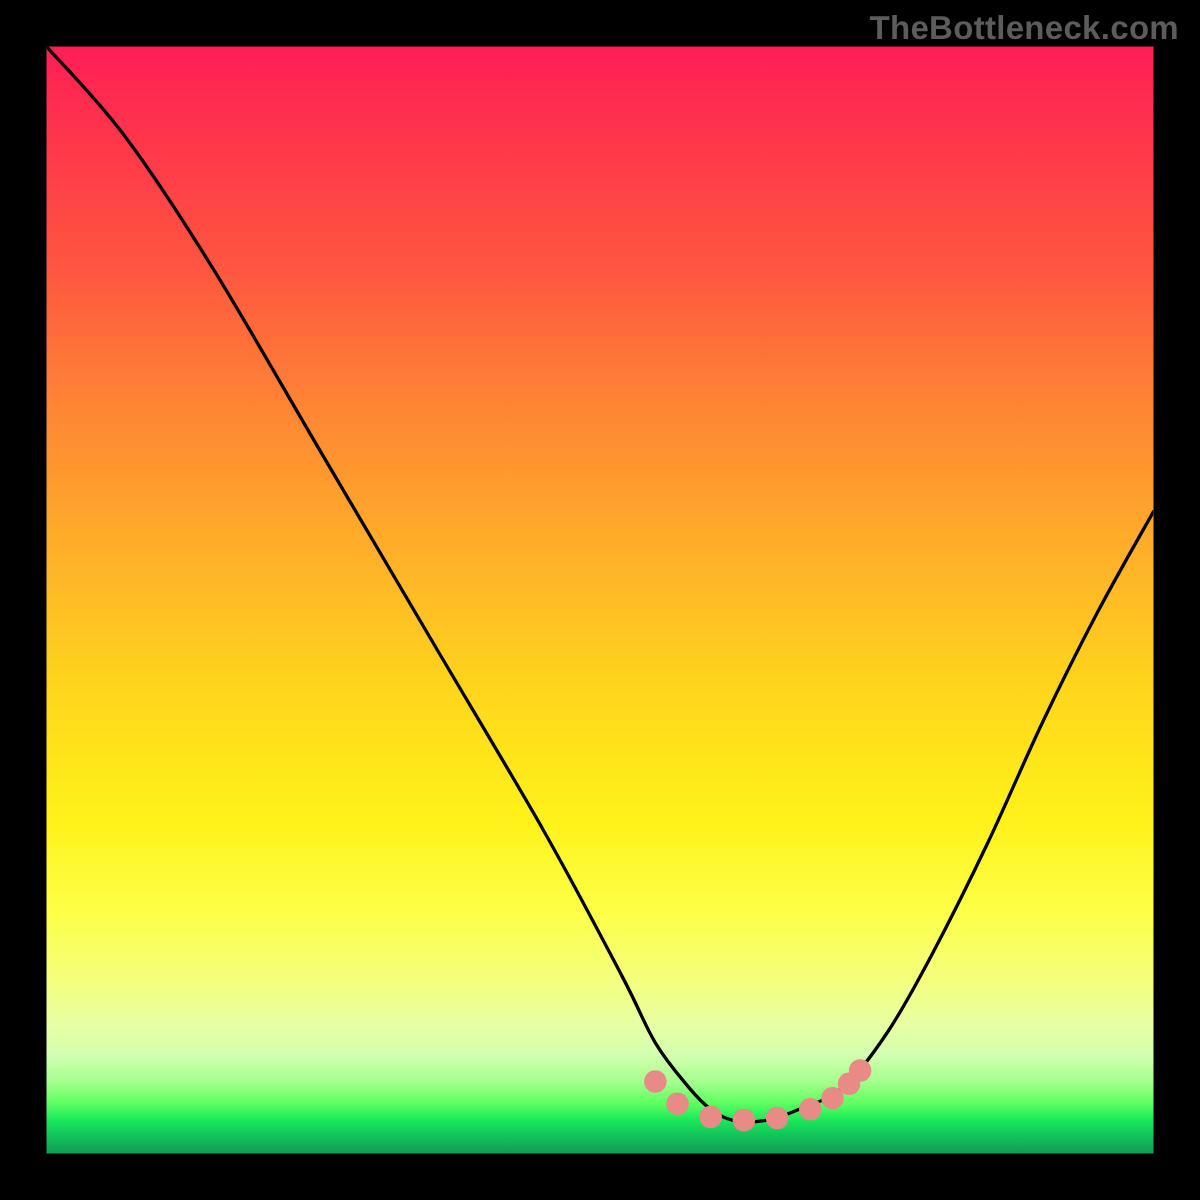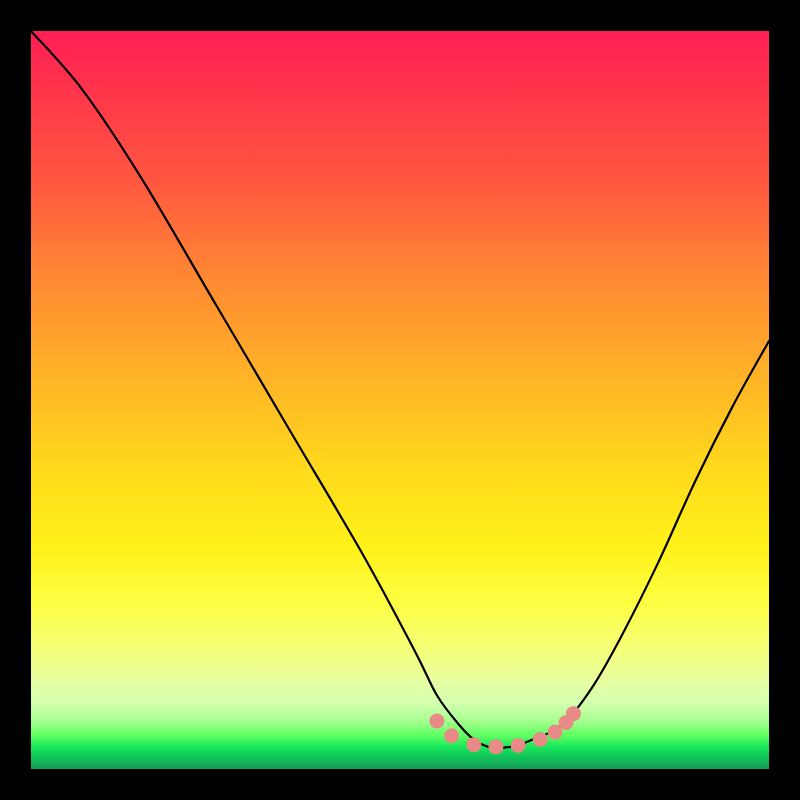--- a/index.html
+++ b/index.html
@@ -62,20 +62,21 @@
   }
   svg.curve {
     position: absolute;
     inset: 0;
   }
 </style>
 </head>
 <body>
 
 <div class="frame">
+  <div class="watermark">TheBottleneck.com</div>
 
   <div class="plot">
     <div class="gradient"></div>
 
     <svg class="curve" viewBox="0 0 738 738" preserveAspectRatio="none">
       <g>
         <path id="curve-path" fill="none" stroke="#000" stroke-width="2.2" stroke-linecap="round" stroke-linejoin="round" d="M 0.00 0.00 C 8.61 9.84, 33.21 34.44, 51.66 59.04 C 70.11 83.64, 88.56 111.93, 110.70 147.60 C 132.84 183.27, 159.90 231.24, 184.50 273.06 C 209.10 314.88, 233.70 356.70, 258.30 398.52 C 282.90 440.34, 311.19 487.08, 332.10 523.98 C 353.01 560.88, 371.46 596.55, 383.76 619.92 C 396.06 643.29, 398.52 651.90, 405.90 664.20 C 413.28 676.50, 421.89 686.34, 428.04 693.72 C 434.19 701.10, 437.88 704.79, 442.80 708.48 C 447.72 712.17, 451.41 714.63, 457.56 715.86 C 463.71 717.09, 472.32 717.09, 479.70 715.86 C 487.08 714.63, 493.23 712.17, 501.84 708.48 C 510.45 704.79, 521.52 702.33, 531.36 693.72 C 541.20 685.11, 551.04 671.58, 560.88 656.82 C 570.72 642.06, 579.33 626.07, 590.40 605.16 C 601.47 584.25, 615.00 557.19, 627.30 531.36 C 639.60 505.53, 651.90 476.01, 664.20 450.18 C 676.50 424.35, 688.80 399.75, 701.10 376.38 C 713.40 353.01, 731.85 321.03, 738.00 309.96"></path>
       </g>
       <g id="markers">
           <circle cx="405.90" cy="690.03" r="7.5" fill="#e88a86"></circle>

